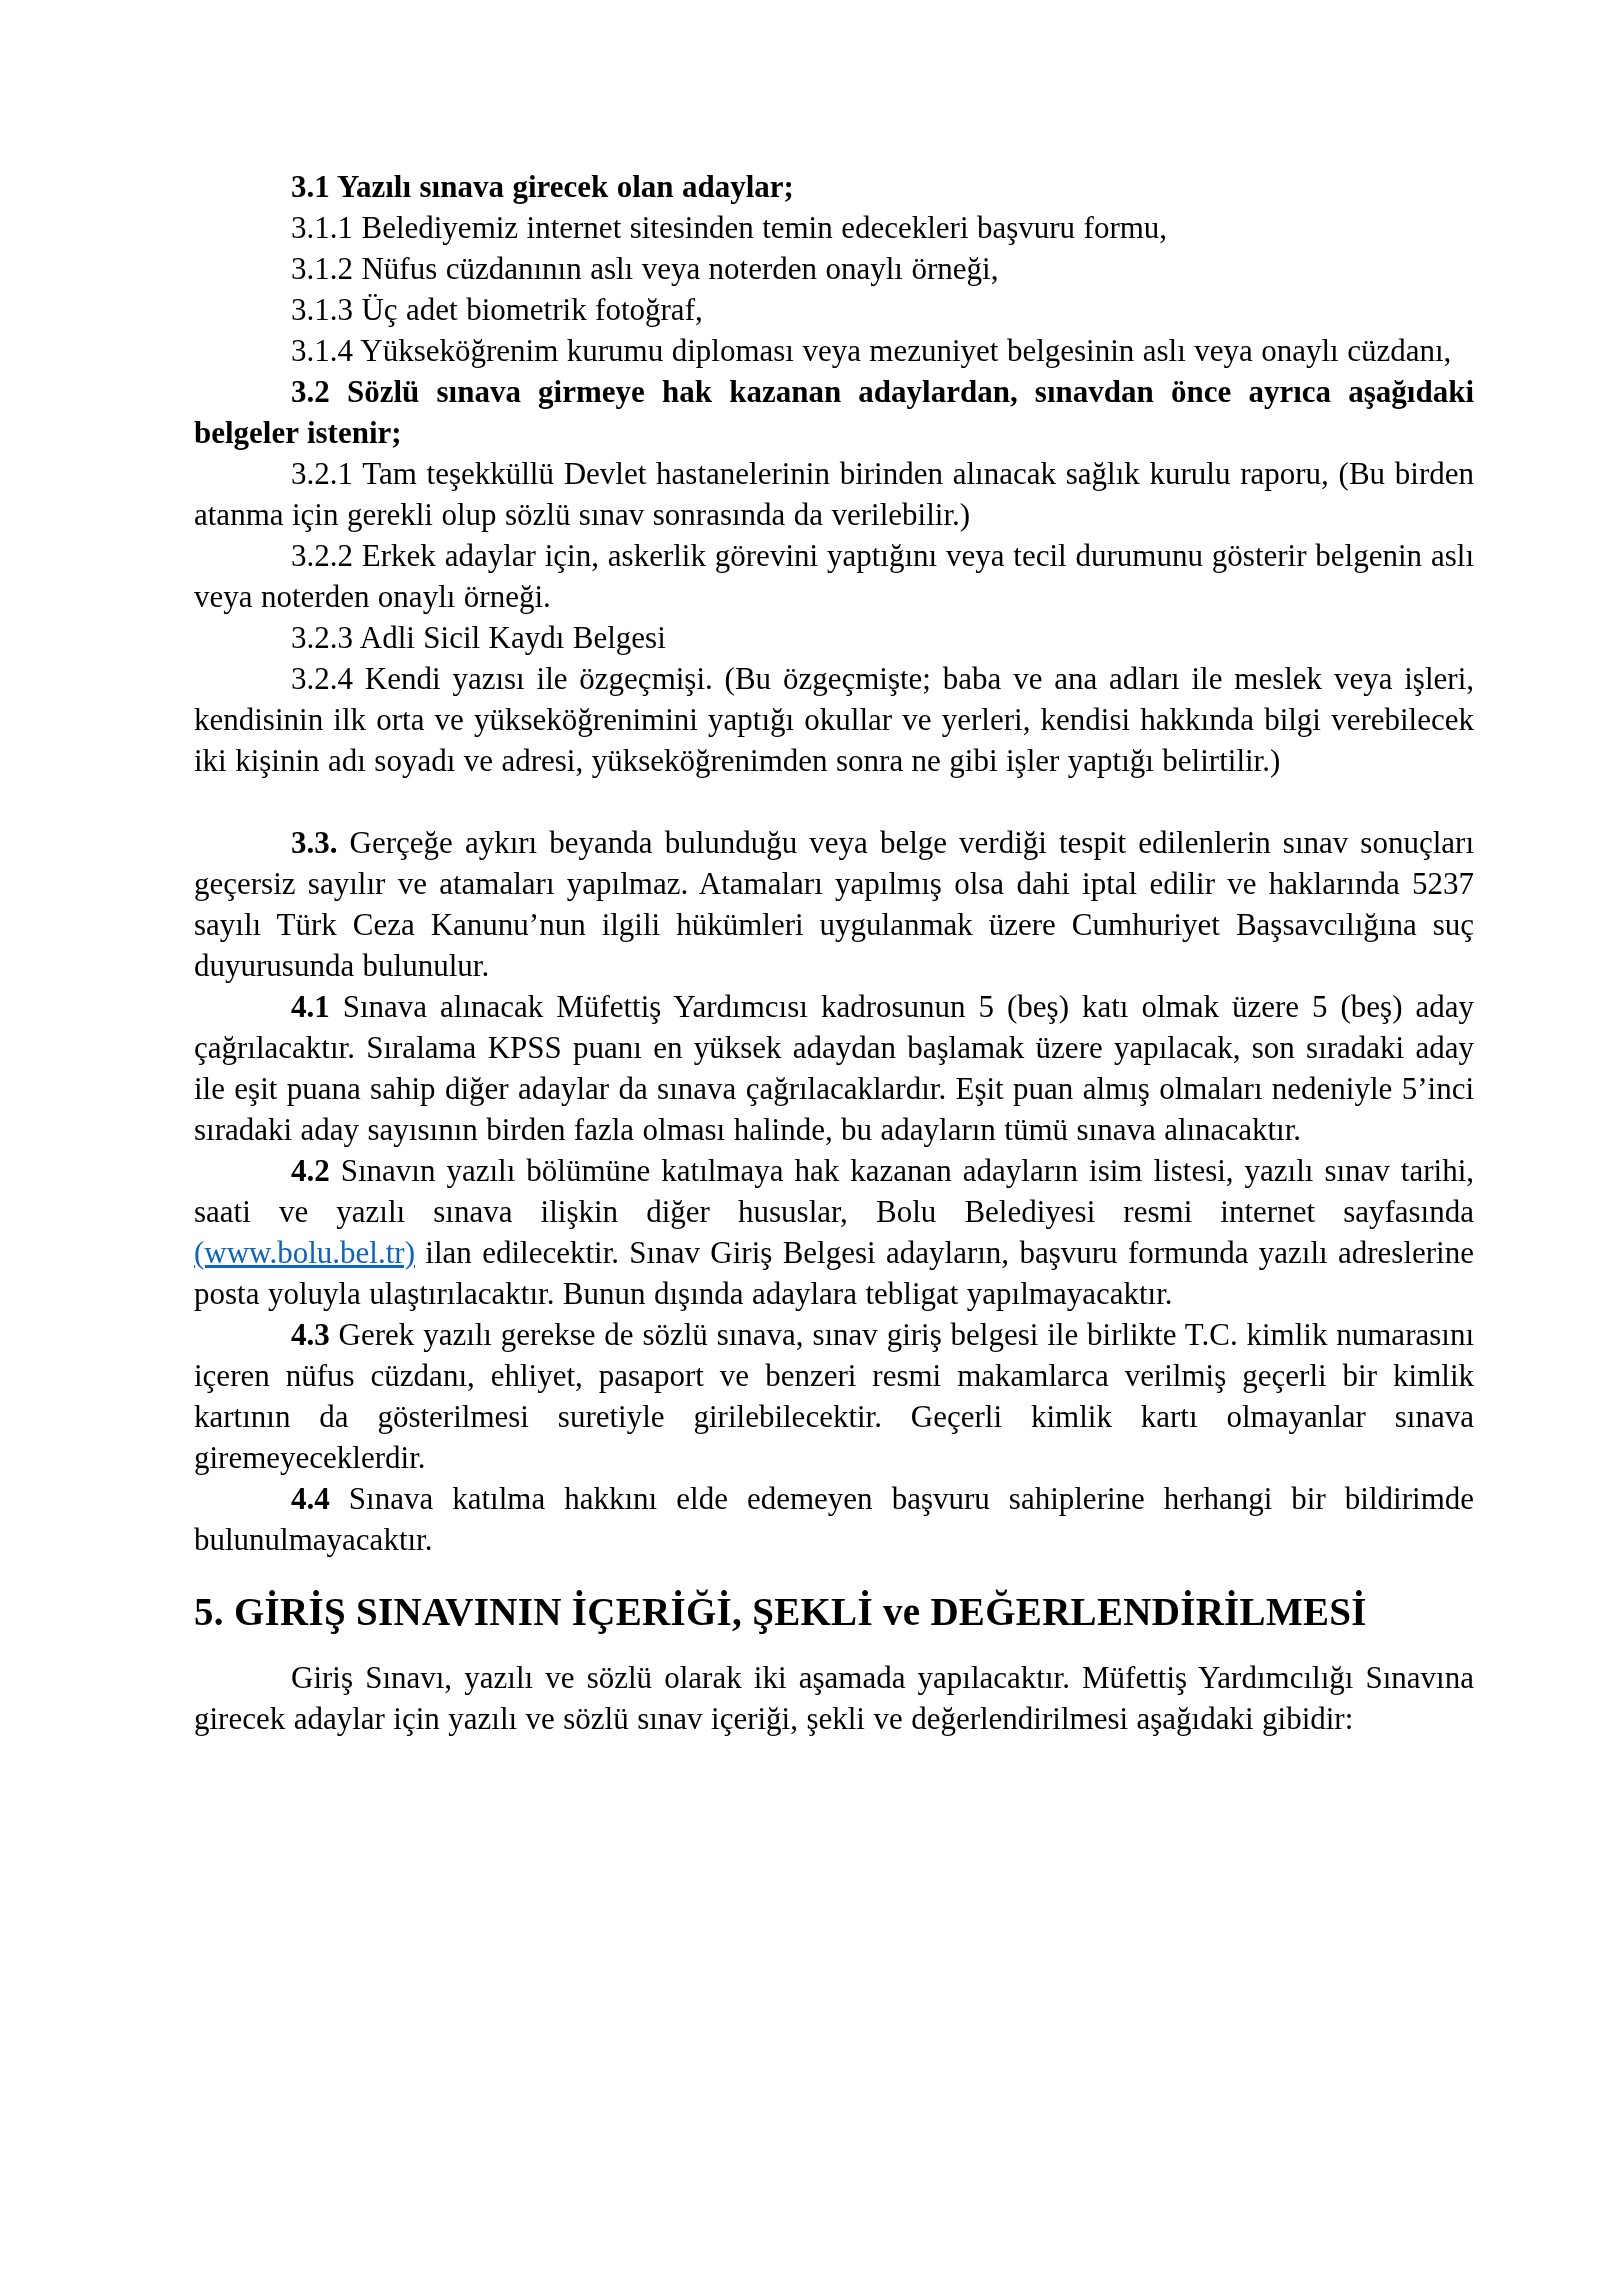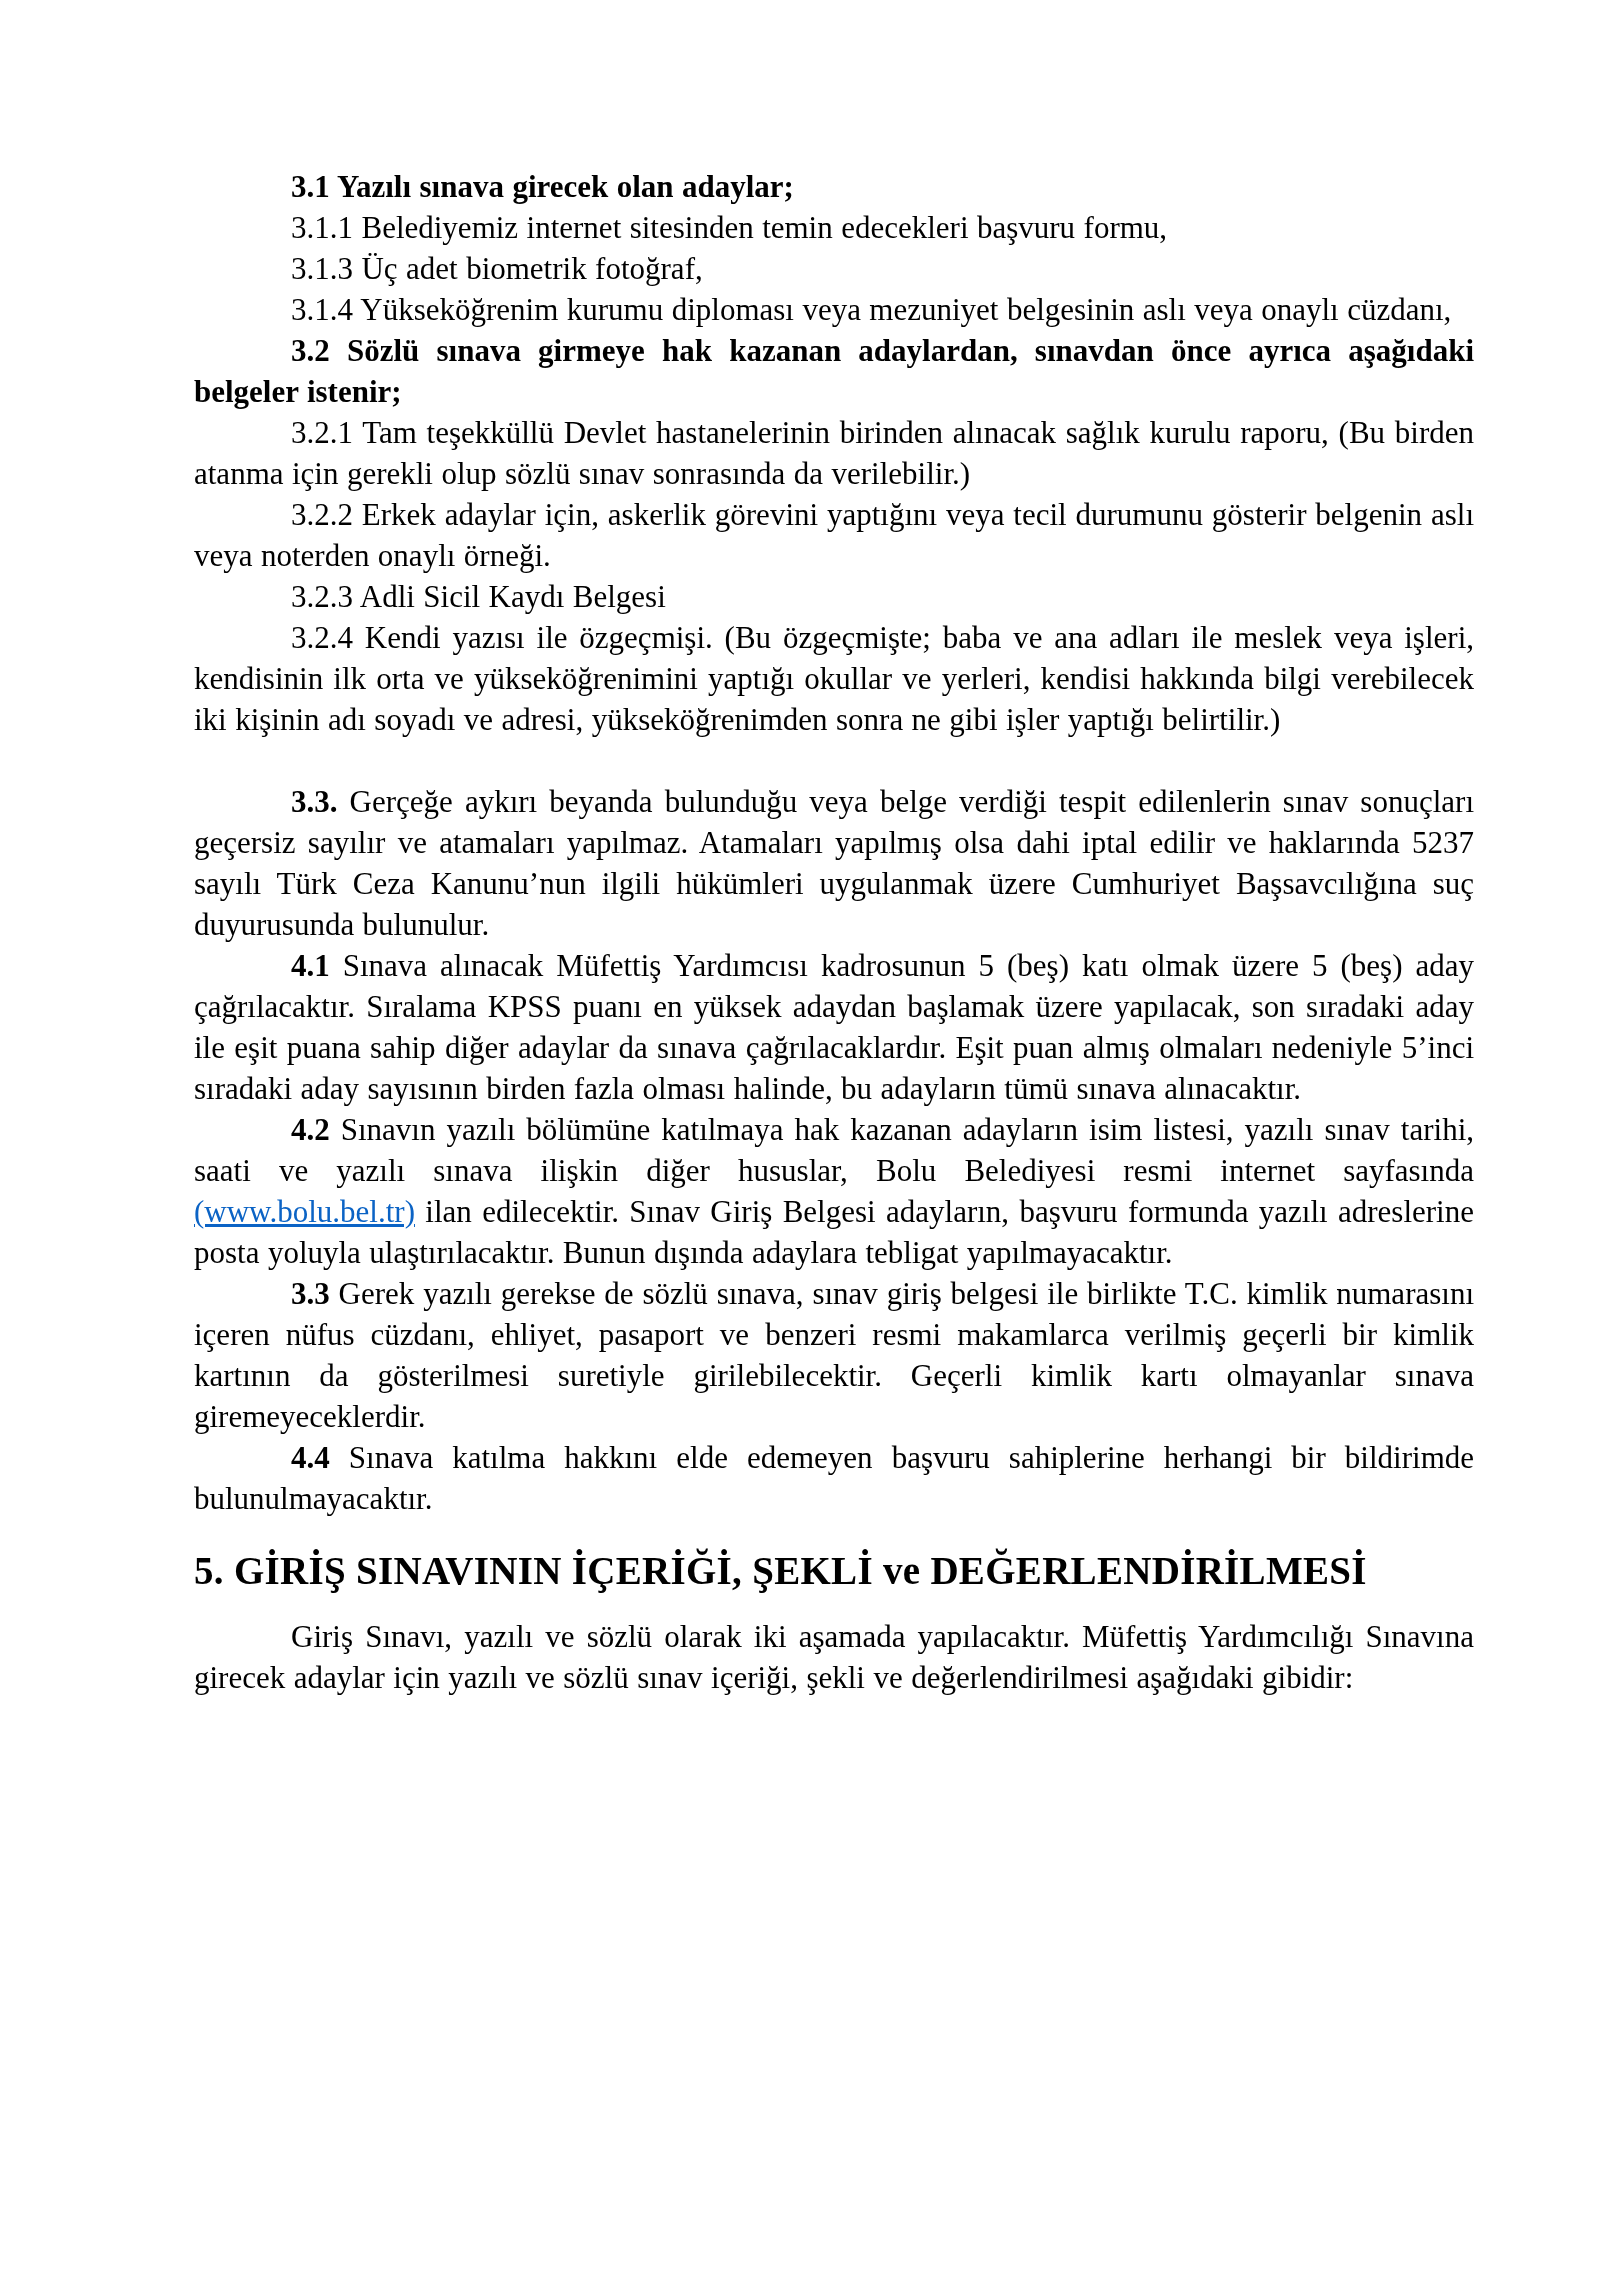--- a/index.html
+++ b/index.html
@@ -52,20 +52,21 @@
 </style>
 </head>
 <body style="background: rgb(255, 255, 255); color: rgb(0, 0, 0);">
 
 <div class="page">
 
   <p class="body subhead">3.1 Yazılı sınava girecek olan adaylar;</p>
 
   <p class="body">3.1.1 Belediyemiz internet sitesinden temin edecekleri başvuru formu,</p>
 
+  <p class="body">3.1.2 Nüfus cüzdanının aslı veya noterden onaylı örneği,</p>
 
   <p class="body">3.1.3 Üç adet biometrik fotoğraf,</p>
 
   <p class="body">3.1.4 Yükseköğrenim kurumu diploması veya mezuniyet belgesinin aslı veya onaylı cüzdanı,</p>
 
 
   <p class="body subhead">3.2 Sözlü sınava girmeye hak kazanan adaylardan, sınavdan önce ayrıca aşağıdaki belgeler istenir;</p>
 
   <p class="body">3.2.1 Tam teşekküllü Devlet hastanelerinin birinden alınacak sağlık kurulu raporu, (Bu birden atanma için gerekli olup sözlü sınav sonrasında da verilebilir.)</p>
 
@@ -82,21 +83,21 @@
 
   <p class="body">
     <span class="num">4.1</span><span> Sınava alınacak Müfettiş Yardımcısı kadrosunun 5 (beş) katı olmak üzere 5 (beş) aday çağrılacaktır. Sıralama KPSS puanı en yüksek adaydan başlamak üzere yapılacak, son sıradaki aday ile eşit puana sahip diğer adaylar da sınava çağrılacaklardır. Eşit puan almış olmaları nedeniyle 5’inci sıradaki aday sayısının birden fazla olması halinde, bu adayların tümü sınava alınacaktır.</span>
   </p>
 
   <p class="body">
     <span class="num">4.2</span><span> Sınavın yazılı bölümüne katılmaya hak kazanan adayların isim listesi, yazılı sınav tarihi, saati ve yazılı sınava ilişkin diğer hususlar, Bolu Belediyesi resmi internet sayfasında </span><a class="doclink" style="color: rgb(11, 99, 197);">(www.bolu.bel.tr)</a><span> ilan edilecektir. Sınav Giriş Belgesi adayların, başvuru formunda yazılı adreslerine posta yoluyla ulaştırılacaktır. Bunun dışında adaylara tebligat yapılmayacaktır.</span>
   </p>
 
   <p class="body">
-    <span class="num">3.3</span><span> Gerek yazılı gerekse de sözlü sınava, sınav giriş belgesi ile birlikte T.C. kimlik numarasını içeren nüfus cüzdanı, ehliyet, pasaport ve benzeri resmi makamlarca verilmiş geçerli bir kimlik kartının da gösterilmesi suretiyle girilebilecektir. Geçerli kimlik kartı olmayanlar sınava giremeyeceklerdir.</span>
+    <span class="num">4.3</span><span> Gerek yazılı gerekse de sözlü sınava, sınav giriş belgesi ile birlikte T.C. kimlik numarasını içeren nüfus cüzdanı, ehliyet, pasaport ve benzeri resmi makamlarca verilmiş geçerli bir kimlik kartının da gösterilmesi suretiyle girilebilecektir. Geçerli kimlik kartı olmayanlar sınava giremeyeceklerdir.</span>
   </p>
 
   <p class="body">
     <span class="num">4.4</span><span> Sınava katılma hakkını elde edemeyen başvuru sahiplerine herhangi bir bildirimde bulunulmayacaktır.</span>
   </p>
 
   <h2 class="sec" id="sec5-heading">5. GİRİŞ SINAVININ İÇERİĞİ, ŞEKLİ ve DEĞERLENDİRİLMESİ</h2>
 
   <p class="body">Giriş Sınavı, yazılı ve sözlü olarak iki aşamada yapılacaktır. Müfettiş Yardımcılığı Sınavına girecek adaylar için yazılı ve sözlü sınav içeriği, şekli ve değerlendirilmesi aşağıdaki gibidir:</p>
 

